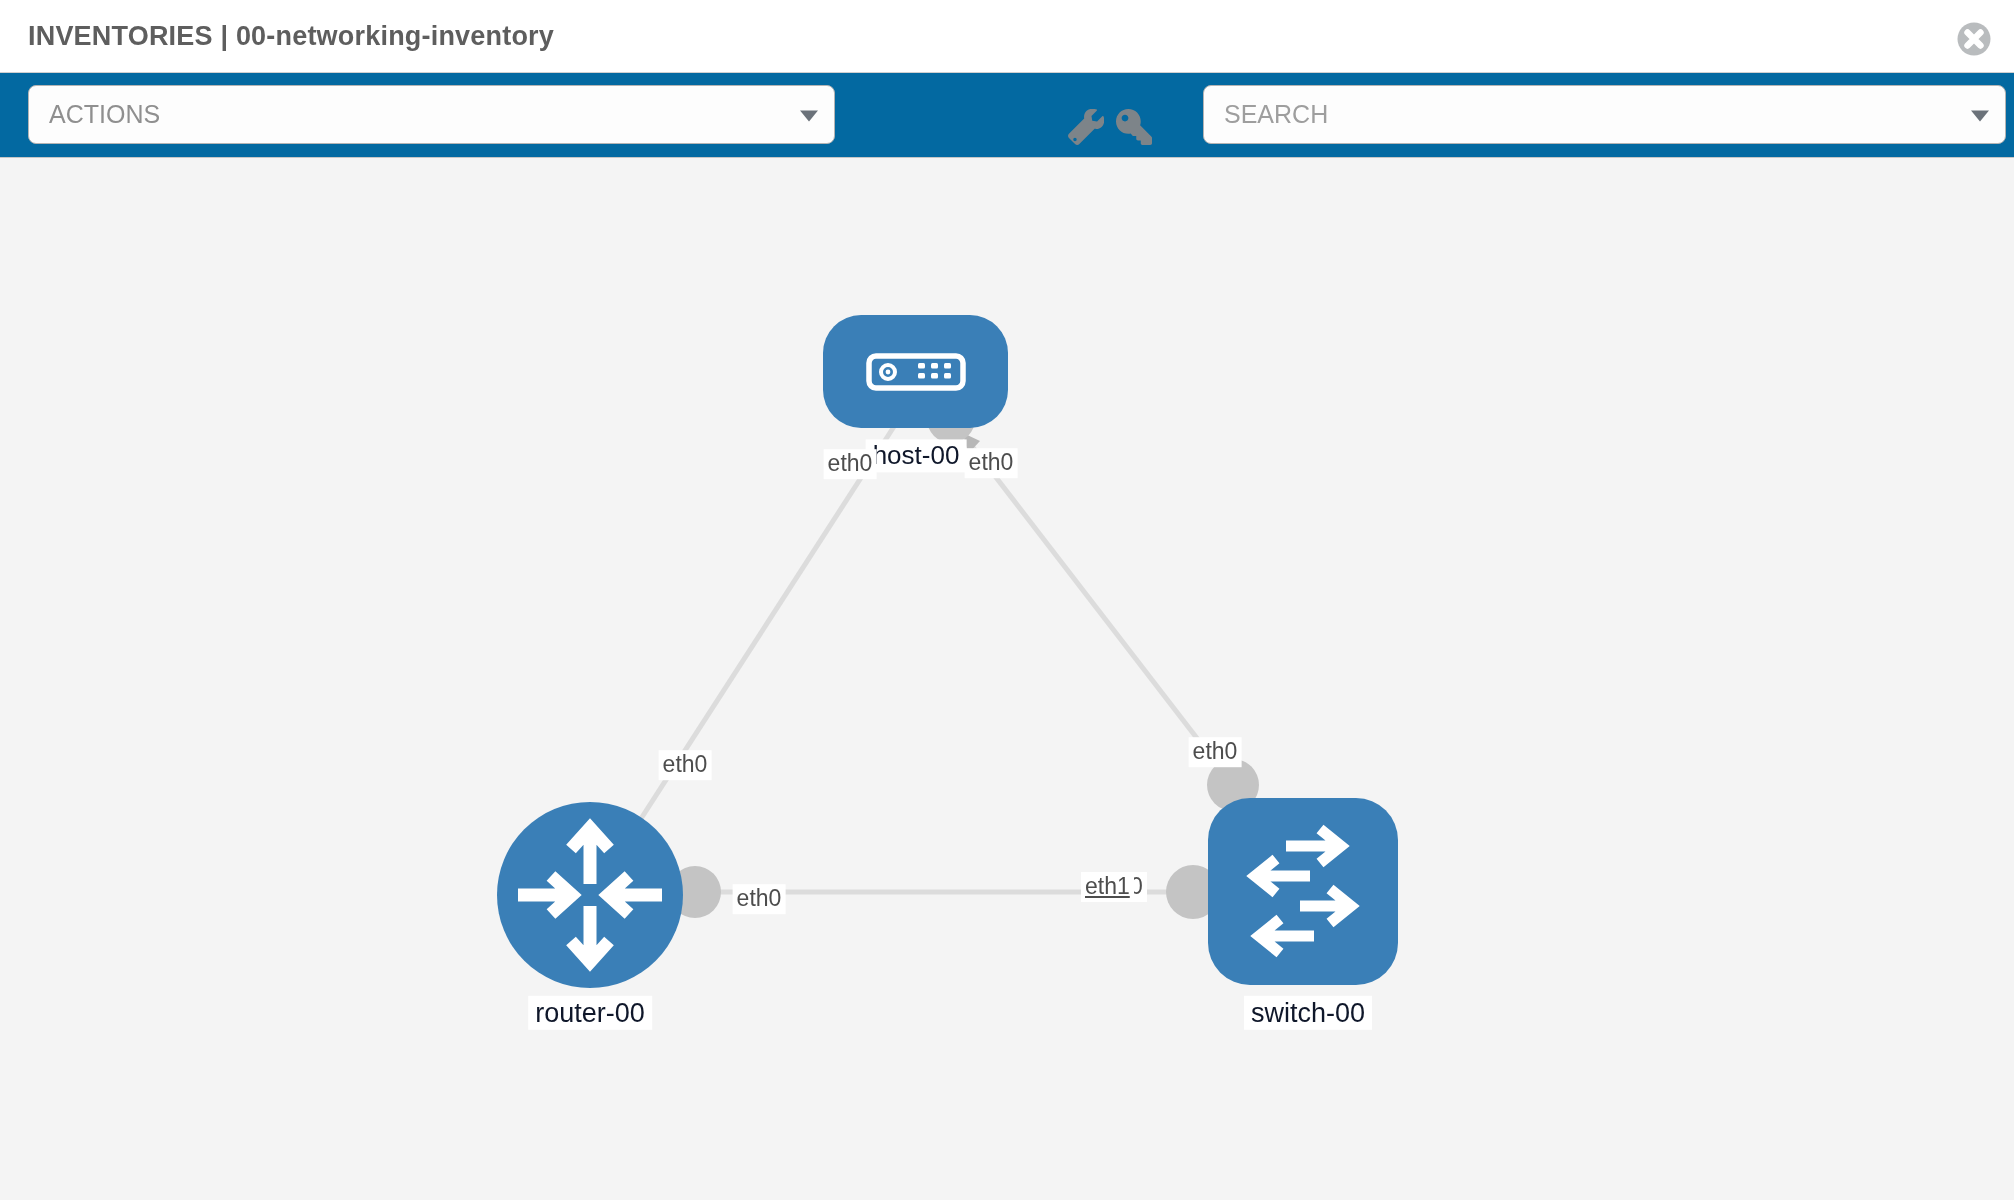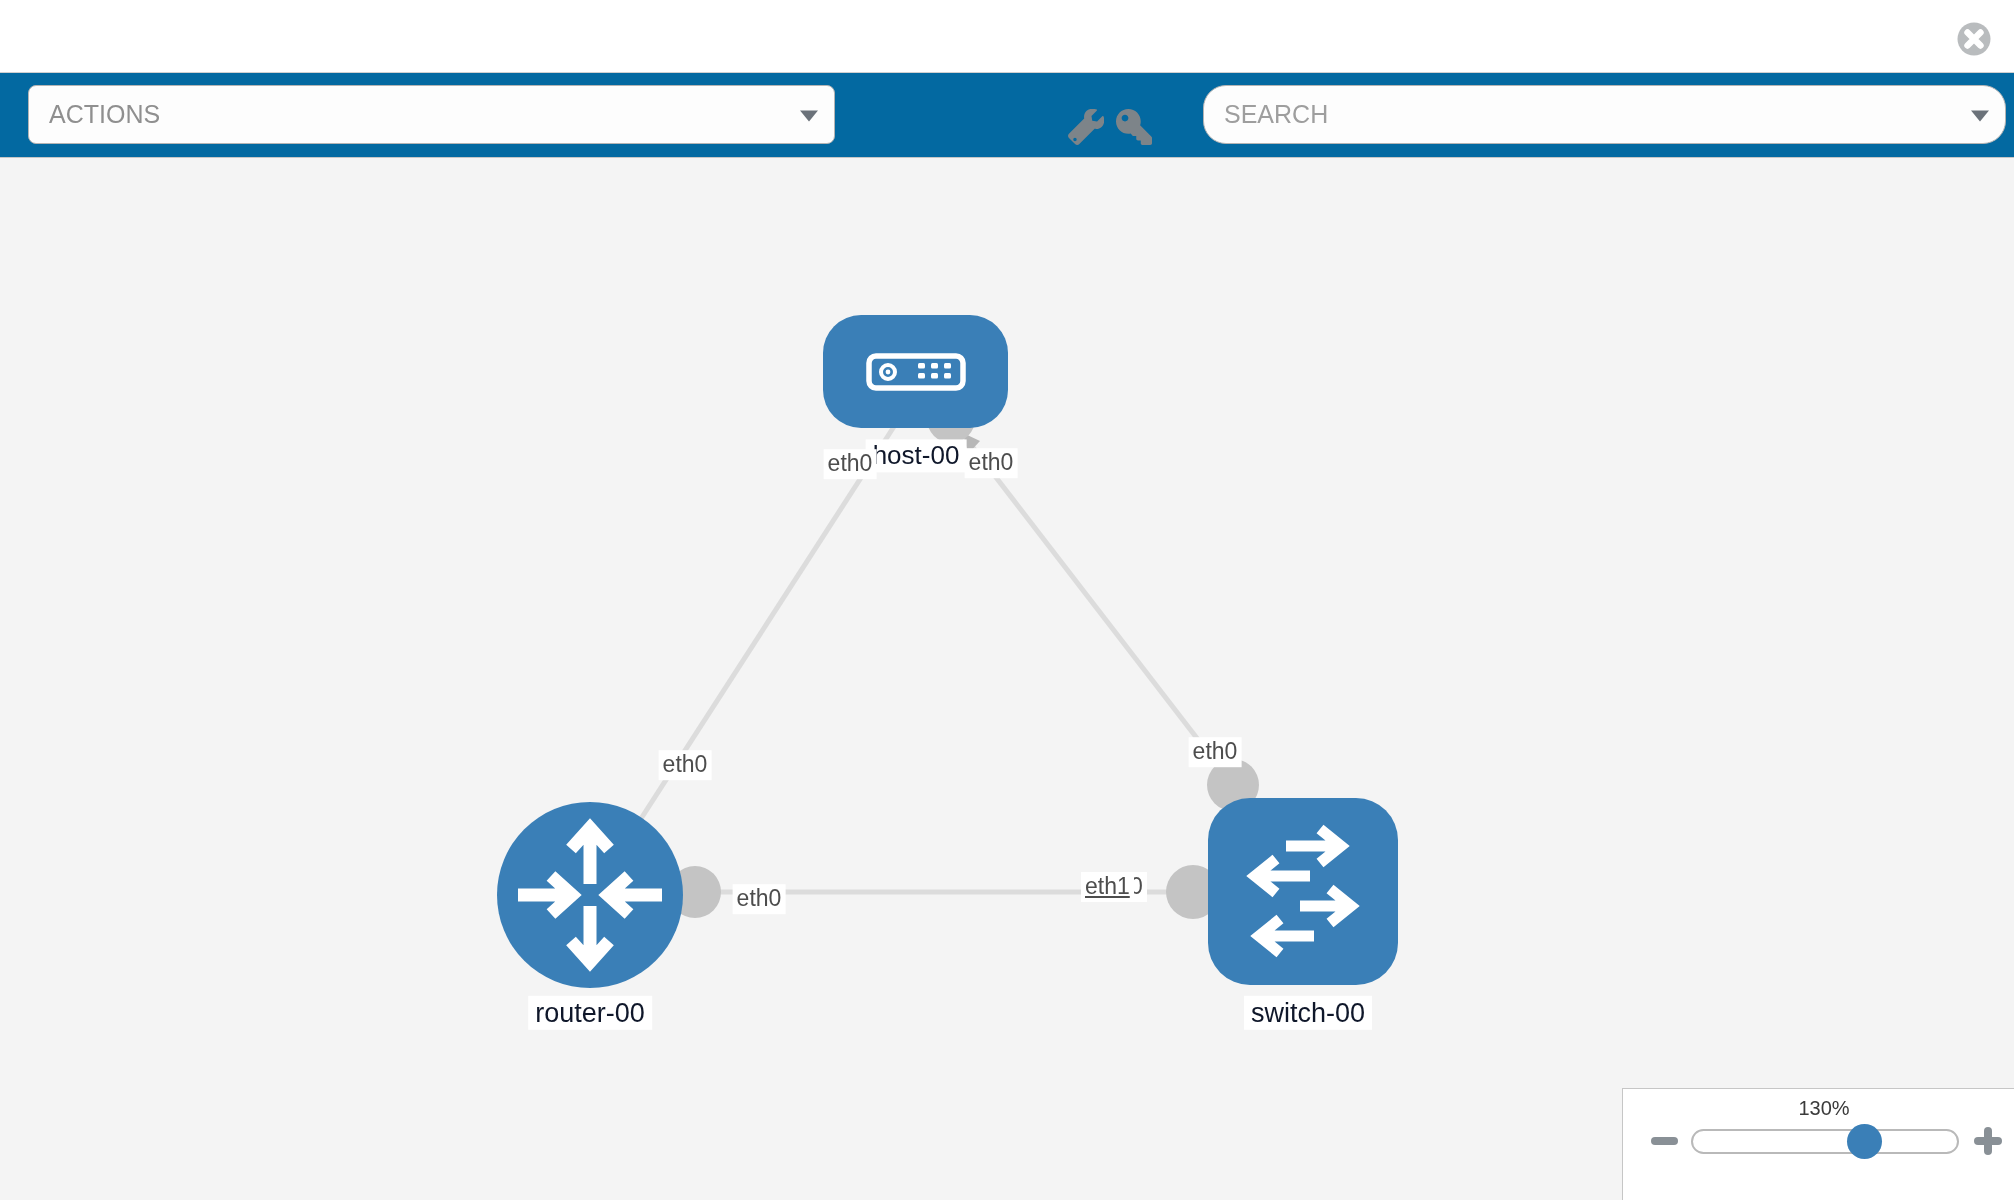--- a/index.html
+++ b/index.html
@@ -14,21 +14,21 @@
   .close-btn{position:absolute;right:22px;top:21px;width:36px;height:36px;cursor:pointer;
           background:none;border:none;padding:0;}
 
   
   .toolbar{position:absolute;top:73px;left:0;width:100%;height:84px;background:#0369a1;
           border-bottom:1px solid #c6c6c6;}
   .combo{position:absolute;top:12px;height:59px;box-sizing:border-box;background:#fdfdfd;
           border:1px solid #b4b4b4;border-radius:8px;display:flex;align-items:center;
           padding:0 20px;font-size:25px;cursor:pointer;}
   .combo.actions{left:28px;width:807px;color:#8f8f8f;}
-  .combo.search{left:1203px;width:803px;color:#9e9e9e;border-radius:23px;}
+  .combo.search{left:1203px;width:803px;color:#9e9e9e;}
   .caret{position:absolute;right:16px;top:50%;transform:translateY(-42%);
           width:0;height:0;border-left:9px solid transparent;border-right:9px solid transparent;
           border-top:11px solid #6b727a;}
   .icon-btn{position:absolute;top:34px;width:40px;height:40px;background:none;border:none;
           padding:0;cursor:pointer;}
   .icon-btn.wrench{left:1066px;}
   .icon-btn.key{left:1114px;}
   .icon-btn svg{width:36px;height:36px;display:block;margin:2px auto;}
 
   
@@ -56,20 +56,21 @@
           border:none;padding:0;cursor:pointer;}
   .zoom-plus .h{position:absolute;left:0;top:10px;width:28px;height:8px;background:#899096;border-radius:4px;}
   .zoom-plus .v{position:absolute;left:10px;top:0;width:8px;height:28px;background:#899096;border-radius:4px;}
 </style>
 </head>
 <body>
 
 <div class="app">
 
   <div class="header">
+    <div class="page-title">INVENTORIES | 00-networking-inventory</div>
     <button class="close-btn">
       <span>
         <svg viewBox="0 0 36 36" width="36" height="36">
           <circle cx="18" cy="18" r="16.5" fill="#b9bcbe"></circle>
           <path d="M11.5 11.5 L24.5 24.5 M24.5 11.5 L11.5 24.5" stroke="#ffffff" stroke-width="6.4" stroke-linecap="round"></path>
         </svg>
       </span>
     </button>
   </div>
 
@@ -161,25 +162,15 @@
     <span class="nlabel" style="left:1308px;top:855px;">switch-00</span>
 
     <span class="iflabel" style="left:850px;top:306px;">eth0</span>
     <span class="iflabel" style="left:991px;top:305px;">eth0</span>
     <span class="iflabel" style="left:685px;top:607px;">eth0</span>
     <span class="iflabel" style="left:1215px;top:594px;">eth0</span>
     <span class="iflabel" style="left:759px;top:741px;">eth0</span>
     <span class="iflabel anchored" style="left:1094px;top:714px;">eth0</span>
     <span class="iflabel anchored" style="left:1081px;top:714px;text-decoration:underline;">eth1</span>
 
-    <div class="zoom-panel">
-      <div class="zoom-level">130%</div>
-      <button class="zoom-minus"><span></span></button>
-      <div class="zoom-track"></div>
-      <div class="zoom-handle"></div>
-      <button class="zoom-plus">
-        <span class="h"></span>
-        <span class="v"></span>
-      </button>
-    </div>
   </div>
 
 </div>
 
 </body></html>

